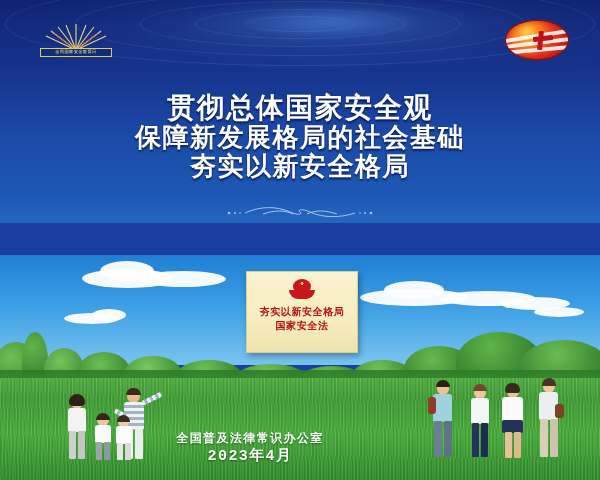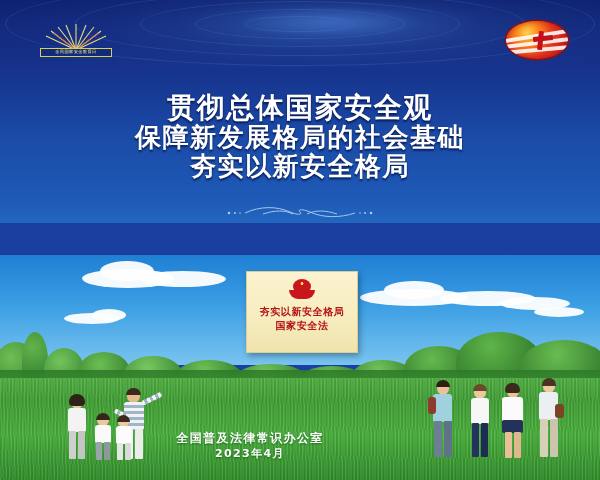--- a/index.html
+++ b/index.html
@@ -172,21 +172,21 @@
 
   
   .footer {
     position:absolute; left:0; top:431px; width:500px;
     text-align:center; line-height:1.3;
   }
   .footer div {
     color:#ffffff; font-weight:bold; letter-spacing:1.4px;
     text-shadow:0 1px 2px rgba(0,60,0,.6);
   }
-  .foot1{font-size:12px;} .foot2{font-size:11px;}
+  .foot1{font-size:12px;} .foot2{font-size:15px;font-family:Liberation Mono, monospace;}
 </style>
 </head>
 <body>
 
 <div id="poster">
 
   <div class="band-top">
     <div class="ripple r1"></div>
     <div class="ripple r2"></div>
     <div class="ripple r3"></div>

